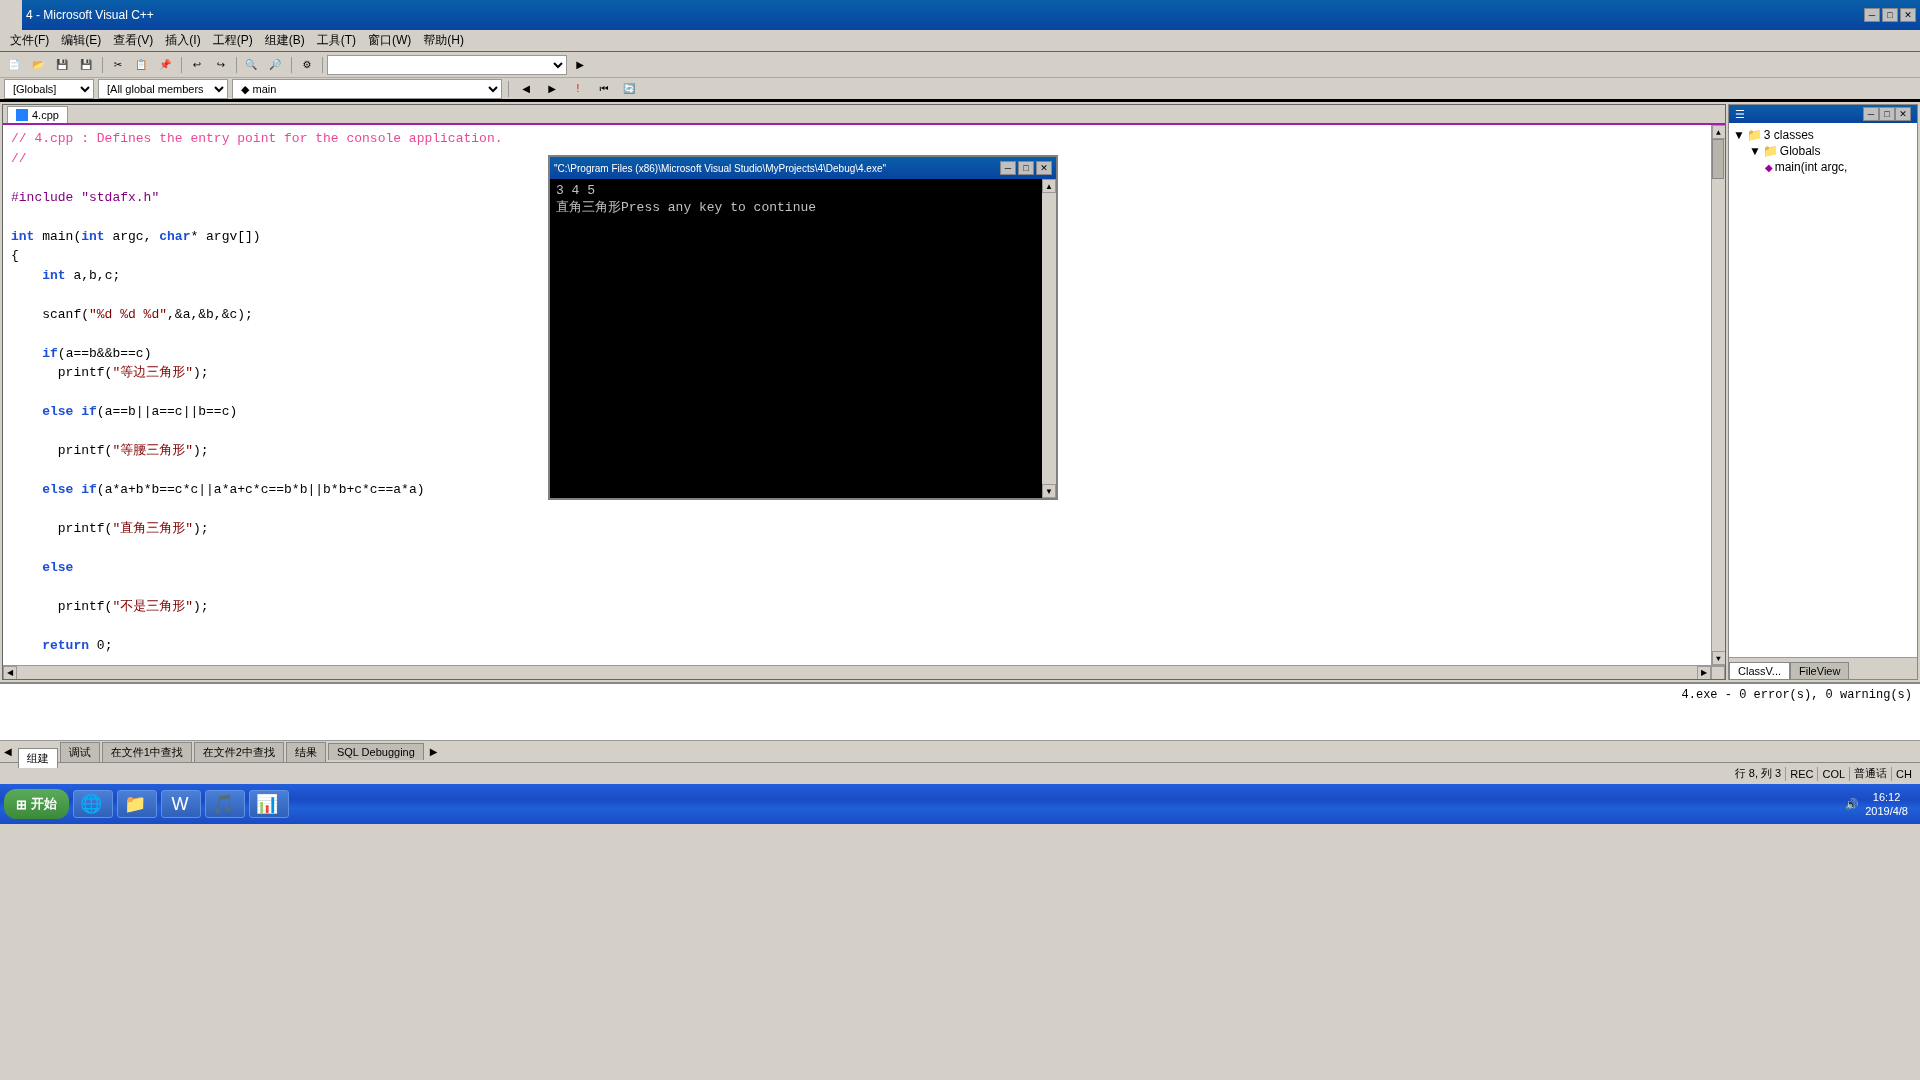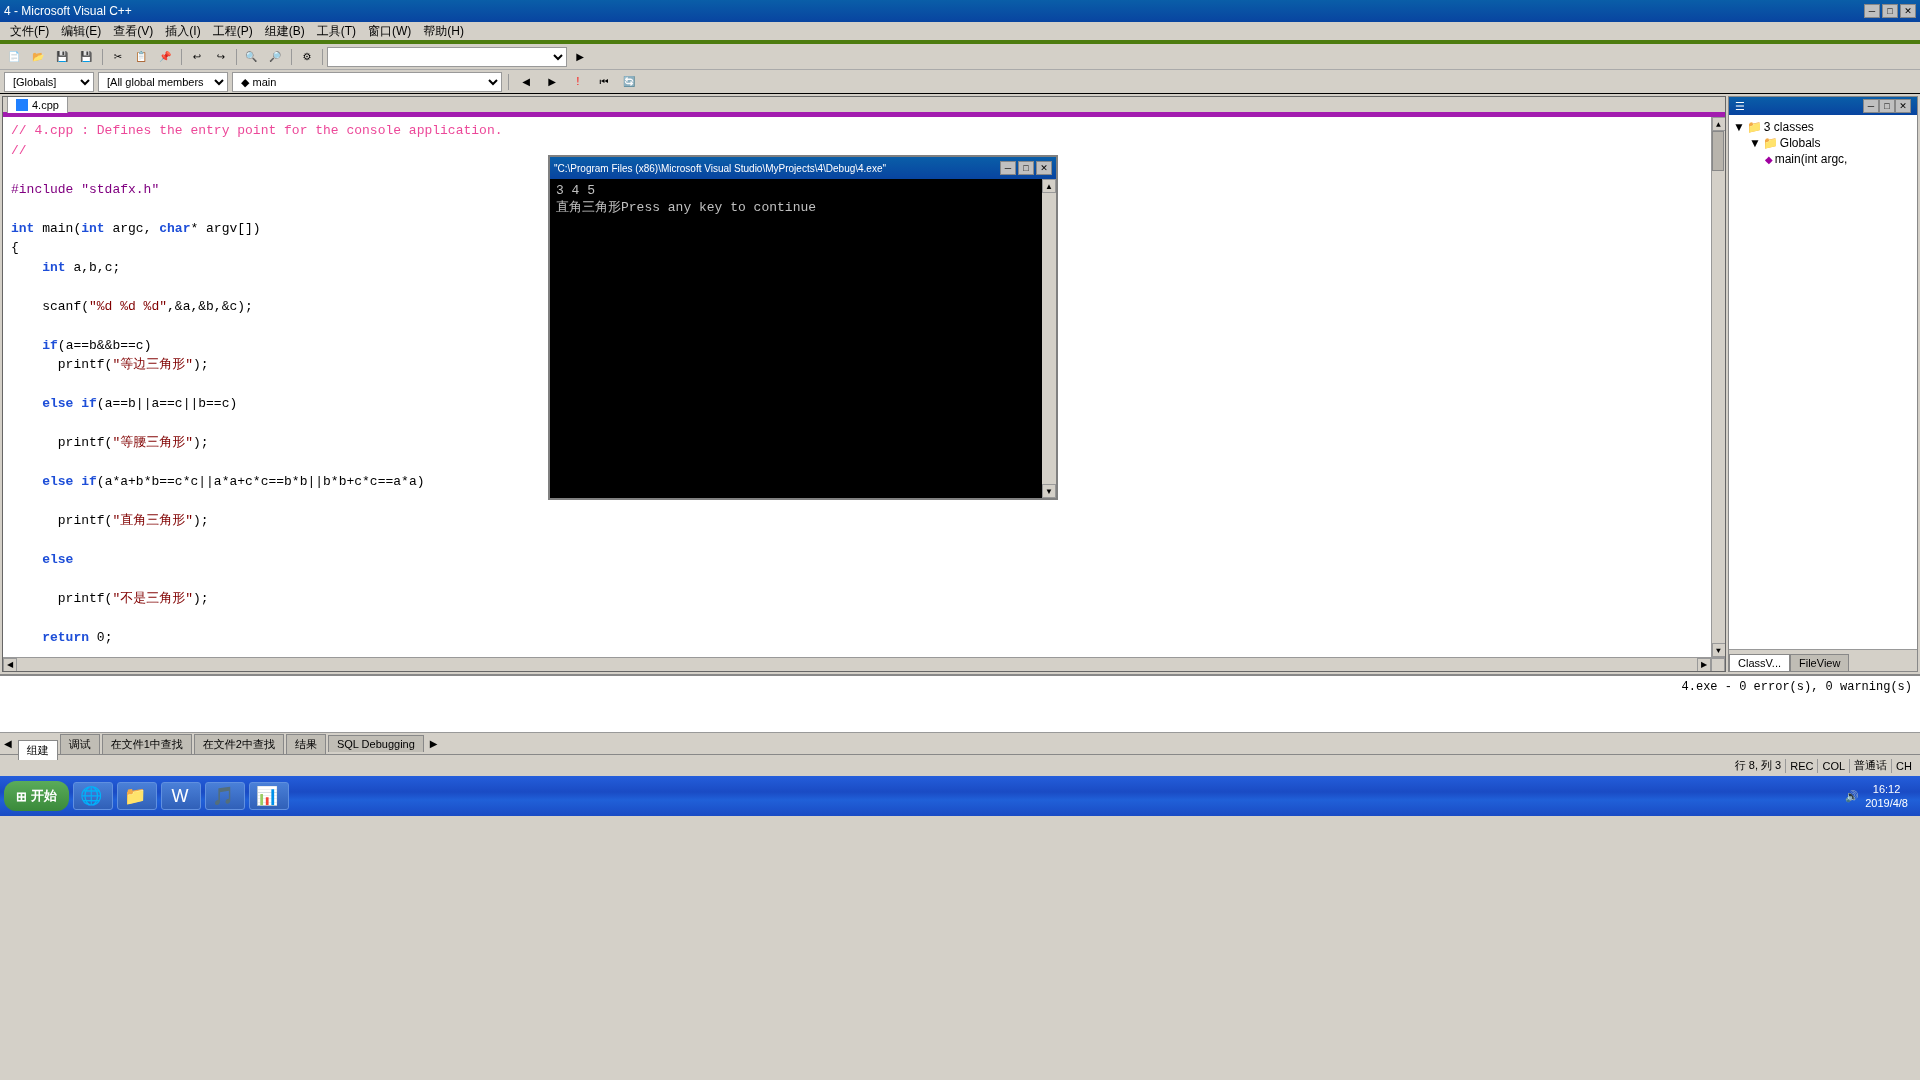--- a/index.html
+++ b/index.html
@@ -8,27 +8,28 @@
       height: 1080px;
       overflow: hidden;
       font-family: 'Microsoft YaHei', 'Segoe UI', Tahoma, sans-serif;
       font-size: 12px;
       background: #d4d0c8;
       user-select: none;
     }
 
     
     #title-bar {
-      height: 22px;
+      height: 30px;
       background: linear-gradient(to bottom, #0a5ea8, #0844a0);
       display: flex;
       align-items: center;
       justify-content: space-between;
       padding: 0 4px;
       color: white;
+      margin-left: 22px;
     }
     #title-bar-buttons {
       display: flex;
       gap: 2px;
     }
     .title-btn {
       width: 16px;
       height: 14px;
       background: #c0c0c0;
       border: 1px solid #888;
@@ -40,21 +41,21 @@
       color: #000;
     }
     .title-btn.close { background: #c0c0c0; }
 
     
     #menu-bar {
       height: 22px;
       background: #d4d0c8;
       display: flex;
       align-items: center;
-      border-bottom: 4px solid #4d7c0f;
+      border-bottom: 1px solid #4d7c0f;
       padding: 0 4px;
     }
     .menu-item {
       padding: 2px 6px;
       font-size: 12px;
       cursor: pointer;
       color: #000;
     }
 
     
@@ -94,21 +95,21 @@
     }
 
     
     #nav-bar {
       height: 24px;
       background: #d4d0c8;
       display: flex;
       align-items: center;
       padding: 0 4px;
       gap: 4px;
-      border-bottom: 1px solid #000000;
+      border-bottom: 3px solid #000000;
     }
     .nav-dropdown {
       height: 20px;
       background: white;
       border: 1px solid #999;
       font-size: 11px;
       padding: 0 4px;
       cursor: pointer;
     }
 
@@ -120,21 +121,21 @@
       margin: 2px;
       overflow: hidden;
       position: relative;
       display: flex;
       flex-direction: column;
     }
 
     #editor-tab {
       height: 20px;
       background: #d4d0c8;
-      border-bottom: 5px solid #a21caf;
+      border-bottom: 2px solid #a21caf;
       display: flex;
       align-items: center;
       padding: 0 4px;
     }
     .editor-tab-item {
       padding: 2px 8px;
       background: white;
       border: 1px solid #999;
       border-bottom: none;
       font-size: 11px;

